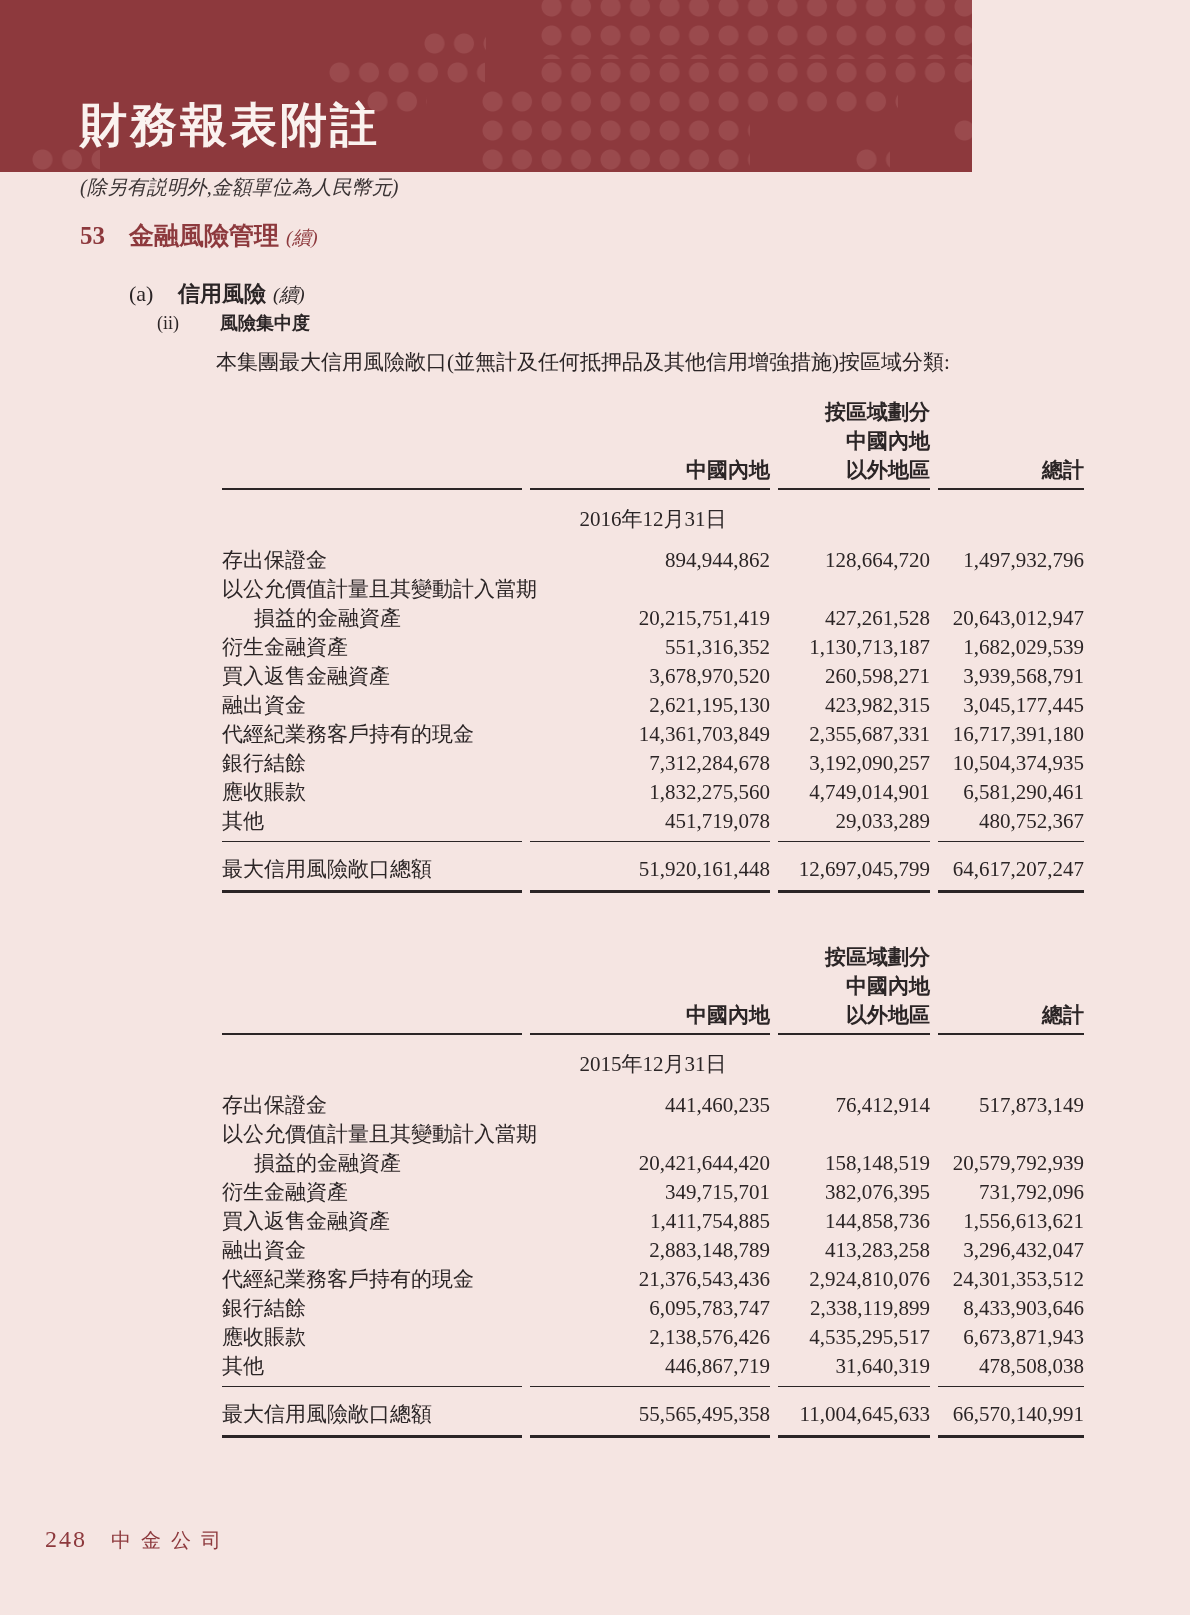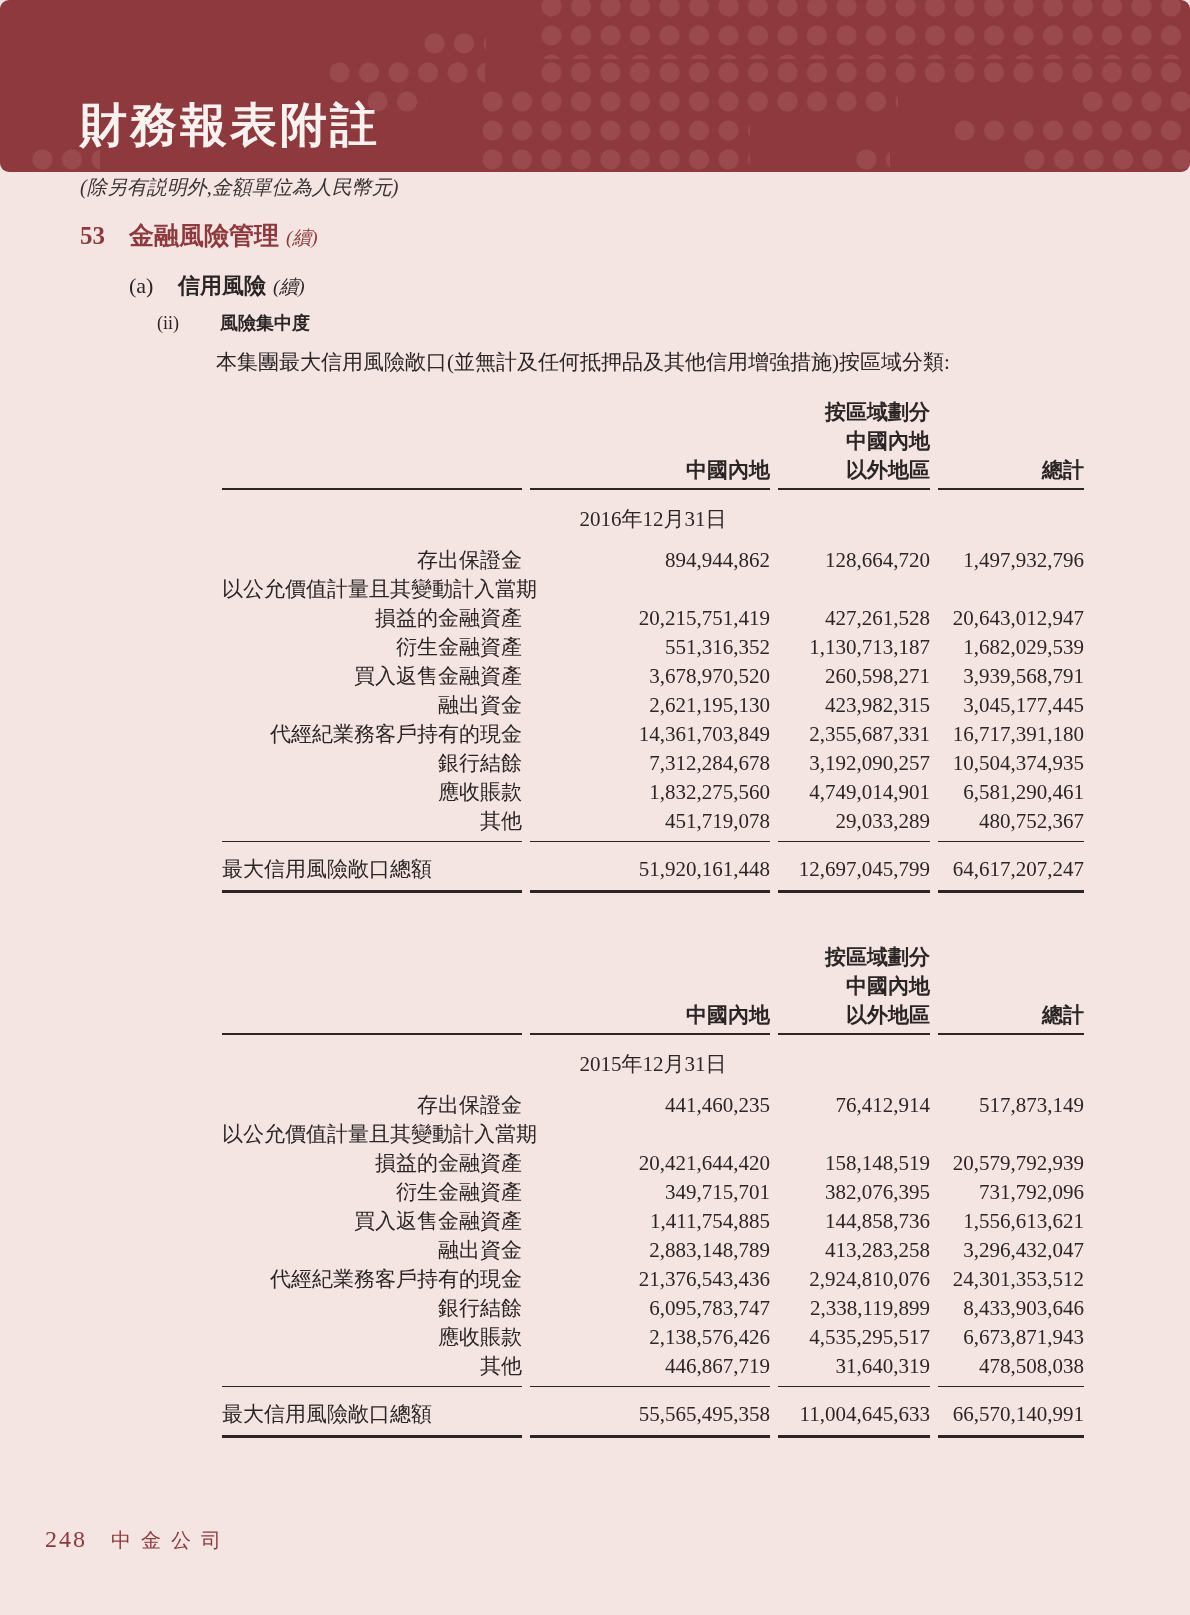--- a/index.html
+++ b/index.html
@@ -6,21 +6,21 @@
     --maroon:#8d393d;
     --dot:#9a4a4d;
     --pagebg:#f5e5e2;
     --ink:#2b2526;
   }
   html,body{margin:0;padding:0;}
   body{background:#ddd;font-family:"Liberation Serif","DejaVu Serif",serif;}
   .page{position:relative;width:1190px;height:1615px;background:var(--pagebg);overflow:hidden;margin:0 auto;}
 
   
-  .band{position:absolute;left:0;top:0;width:1190px;height:172px;background:var(--maroon);overflow:hidden;border-radius:9px;}
+  .band{position:absolute;left:0;top:0;width:972px;height:172px;background:var(--maroon);overflow:hidden;}
   .dots{position:absolute;background-image:radial-gradient(circle 10px at 14.5px 14.5px, var(--dot) 9.5px, transparent 10.5px);background-size:29.5px 29px;}
   .d1{left:537px;top:-8px;width:653px;height:67px;}
   .d2{left:420px;top:29px;width:66px;height:30px;}
   .d3{left:325px;top:58px;width:160px;height:30px;}
   .d4{left:537px;top:58px;width:653px;height:30px;}
   .d5{left:363px;top:87px;width:64px;height:30px;}
   .d6{left:478px;top:87px;width:420px;height:30px;}
   .d7{left:1078px;top:87px;width:112px;height:30px;}
   .d8{left:478px;top:116px;width:272px;height:30px;}
   .d9{left:950px;top:116px;width:240px;height:30px;}
@@ -28,38 +28,38 @@
   .d11{left:478px;top:145px;width:272px;height:27px;}
   .d12{left:1020px;top:145px;width:170px;height:27px;}
   .d13{left:852px;top:145px;width:38px;height:27px;}
   .band-title{position:absolute;left:80px;top:100px;color:#faf2ef;font-size:47px;font-weight:bold;letter-spacing:3px;line-height:1.1;}
 
   .subtitle{position:absolute;left:80px;top:174px;font-style:italic;font-size:20px;color:#3a3334;}
 
   
   .h53{position:absolute;left:80px;top:219px;color:var(--maroon);font-size:25px;font-weight:bold;}
   .h53 .no{display:inline-block;width:49px;}
-  .ha{position:absolute;left:129px;top:271px;color:var(--ink);font-size:22px;font-weight:bold;}
+  .ha{position:absolute;left:129px;top:279px;color:var(--ink);font-size:22px;font-weight:bold;}
   .ha .no{display:inline-block;width:49px;font-weight:normal;}
   .hii{position:absolute;left:157px;top:311px;color:var(--ink);font-size:18px;font-weight:bold;}
   .hii .no{display:inline-block;width:63px;font-weight:normal;}
   .cont{font-style:italic;font-weight:normal;font-size:19px;margin-left:7px;}
   .intro{position:absolute;left:216px;top:348px;color:var(--ink);font-size:21px;}
 
   
   .tblwrap{position:absolute;left:214px;width:862px;}
   .t1{top:398px;}
   .t2{top:943px;}
   table{border-collapse:separate;border-spacing:8px 0;width:862px;table-layout:fixed;color:var(--ink);font-size:21px;}
   col.c-lbl{width:300px;} col.c-1{width:240px;} col.c-2{width:152px;} col.c-3{width:146px;}
   td{padding:0;line-height:29px;vertical-align:bottom;white-space:nowrap;}
   thead td{font-weight:bold;text-align:right;line-height:29px;}
   thead tr.rule2 td{border-bottom:2px solid var(--ink);padding-bottom:3px;}
   td.daterow{text-align:center;font-weight:normal;padding:15px 0 12px 0;border-bottom:none;}
-  tbody td.lbl{text-align:right;}
+  tbody td.lbl{text-align:left;}
   tbody td.num{text-align:right;font-variant-numeric:lining-nums;}
   tbody td.indent{padding-left:32px;}
   tbody td.rule-thin{border-bottom:1.5px solid var(--ink);padding-bottom:5px;}
   tfoot td{padding-top:13px;padding-bottom:6px;border-bottom:3px solid var(--ink);}
   tfoot td.lbl{text-align:left;}
   tfoot td.num{text-align:right;}
 
   
   .footer{position:absolute;left:45px;top:1526px;color:var(--maroon);font-size:20px;}
   .footer .pageno{letter-spacing:2px;margin-right:24px;font-size:24px;}

